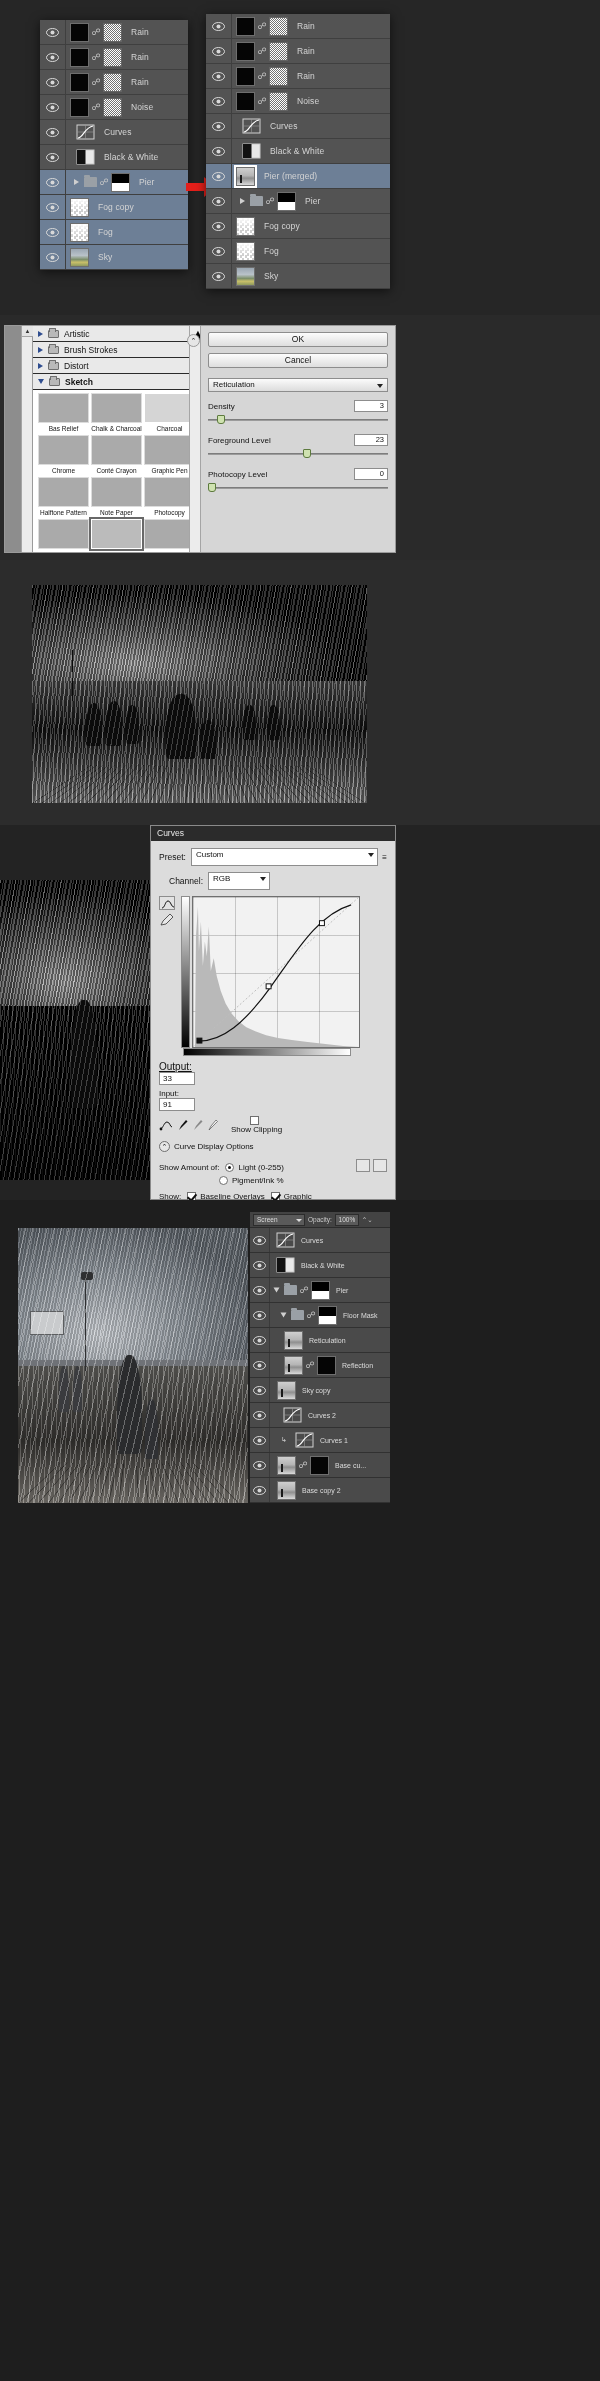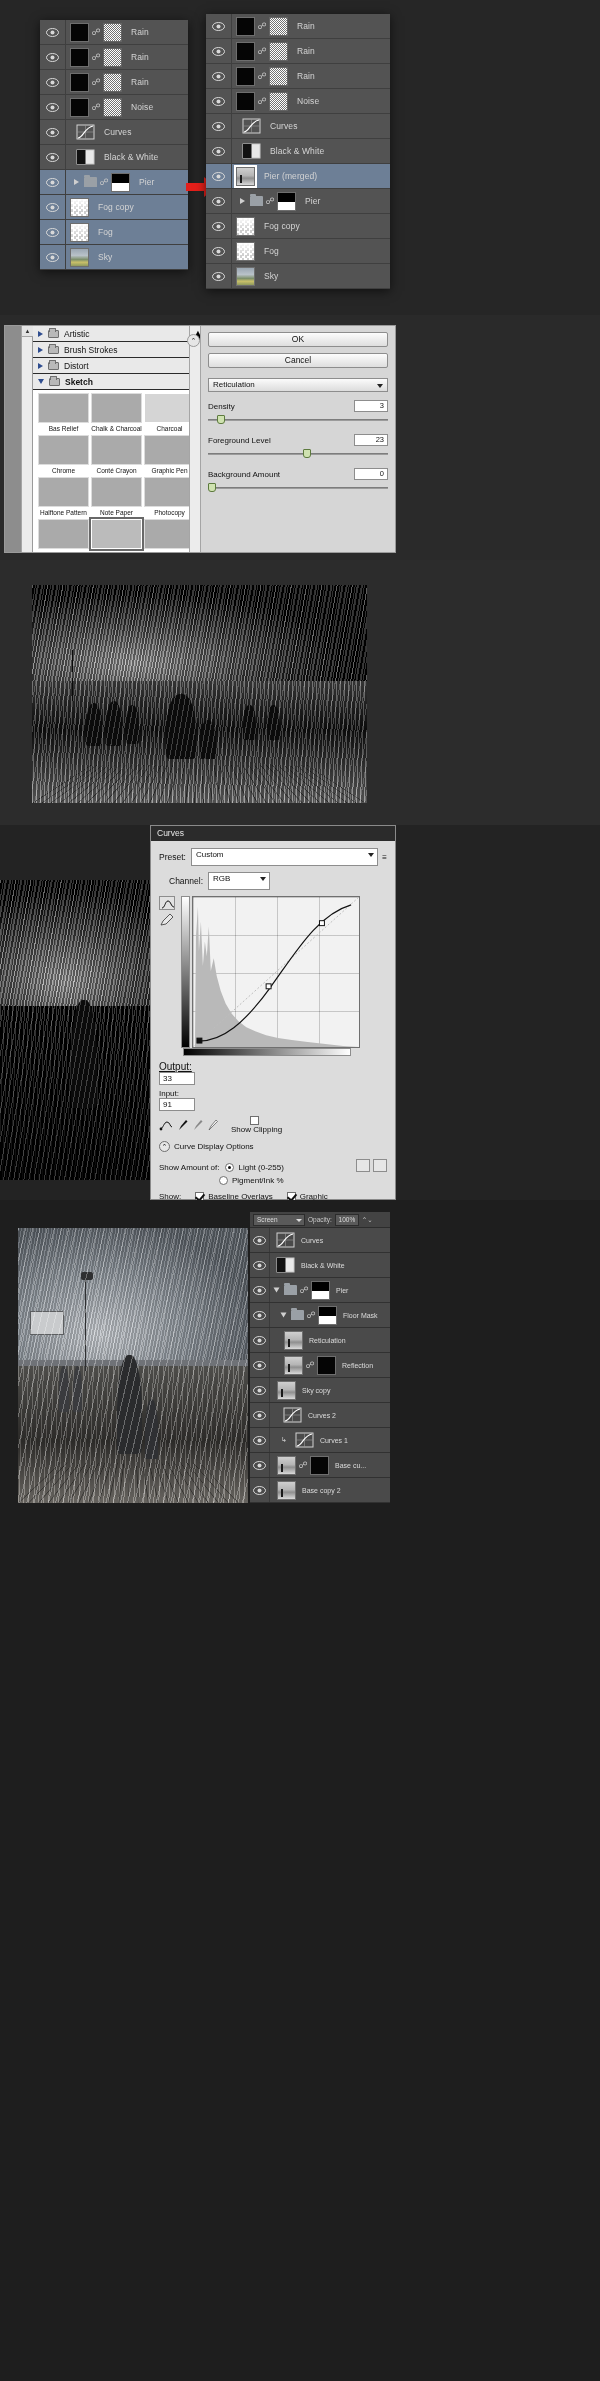--- a/index.html
+++ b/index.html
@@ -611,21 +611,21 @@
                 <span class="prm-lab">Foreground Level</span>
                 <span class="prm-val">23</span>
               </div>
               <div class="slider">
                 <div class="trk"></div>
                 <div class="thb" style="left:calc(55% - 4px)"></div>
               </div>
             </div>
             <div class="prm">
               <div class="prm-top">
-                <span class="prm-lab">Background Amount</span>
+                <span class="prm-lab">Photocopy Level</span>
                 <span class="prm-val">0</span>
               </div>
               <div class="slider">
                 <div class="trk"></div>
                 <div class="thb" style="left:calc(2% - 4px)"></div>
               </div>
             </div>
           </div>
       </div>
     </div>
@@ -753,21 +753,21 @@
           </span>
         </div>
 
         <div style="display:flex;align-items:center;margin-top:4px;margin-left:60px;">
           <span class="chkrow">
             <span class="radio"></span>
             <span>Pigment/Ink %</span>
           </span>
         </div>
 
-        <div style="display:flex;align-items:center;margin-top:7px;gap:14px;">
+        <div style="display:flex;align-items:center;margin-top:7px;gap:6px;">
           <span style="font-size:8px;color:#111;">Show:</span>
           <span class="chkrow">
             <span class="chk on"></span>
             <span>Baseline Overlays</span>
           </span>
           <span class="chkrow">
             <span class="chk on"></span>
             <span>Graphic</span>
           </span>
         </div>

